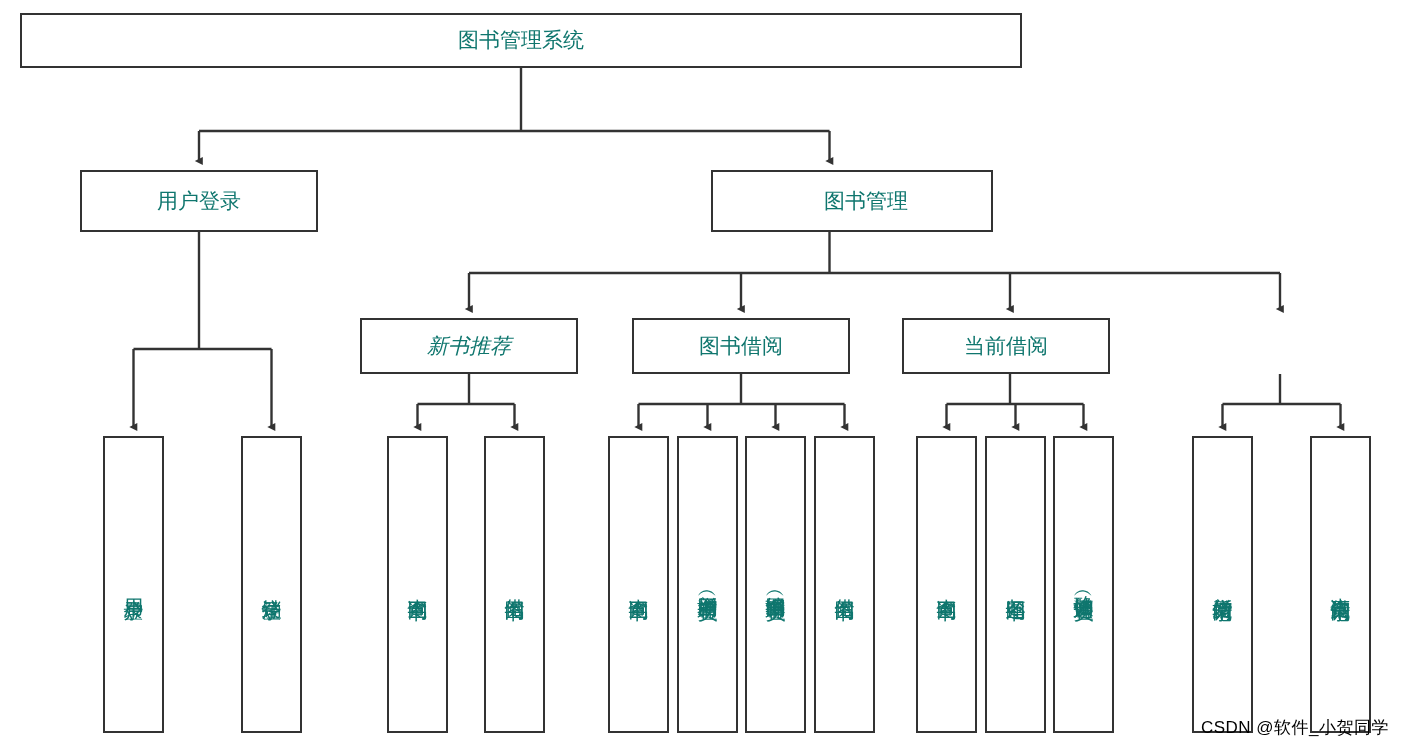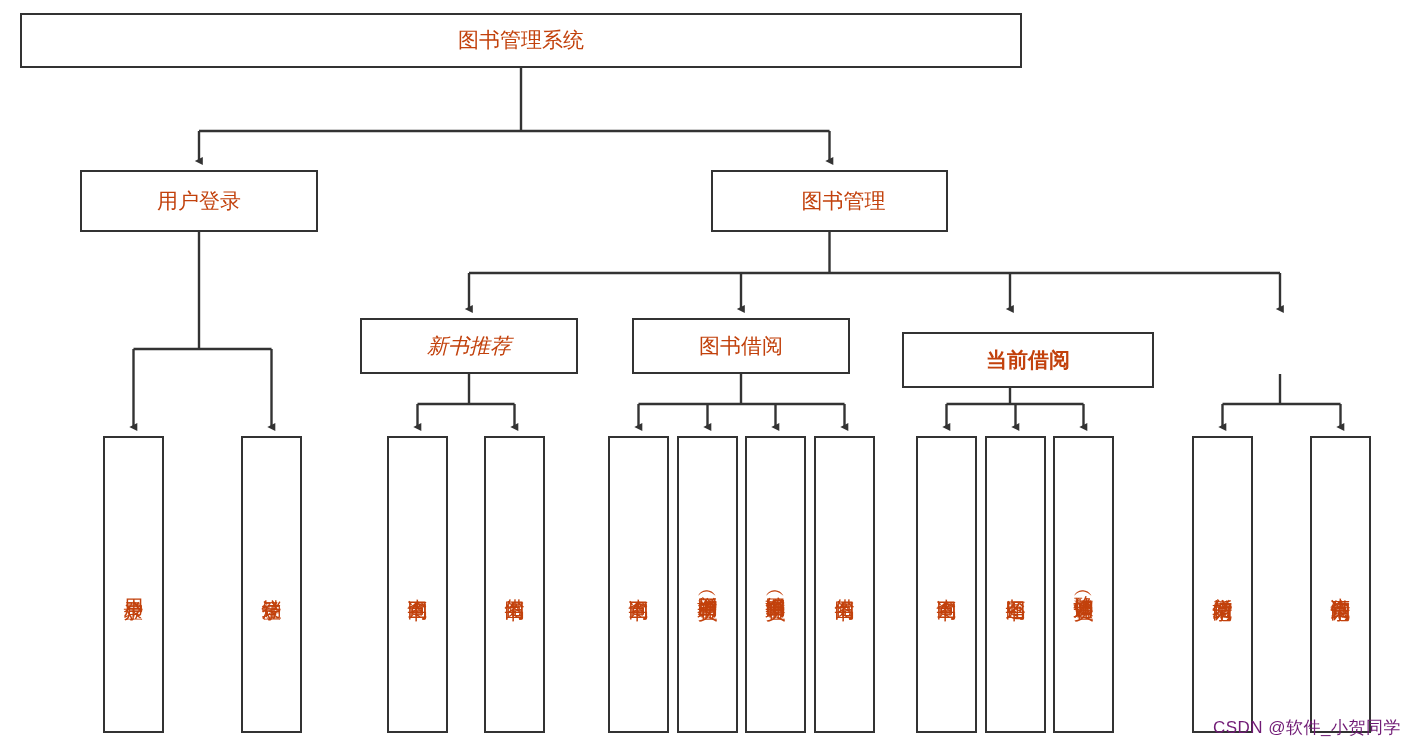--- a/index.html
+++ b/index.html
@@ -22,45 +22,45 @@
     left: 0;
     top: 0;
     width: 1405px;
     height: 747px;
   }
   .node {
     position: absolute;
     box-sizing: border-box;
     border: 2px solid #333333;
     background: #ffffff;
-    color: #c2410c;
+    color: #0f766e;
     display: flex;
     align-items: center;
     justify-content: center;
     text-align: center;
     line-height: 1.25;
   }
   .node.horiz {
     font-size: 21px;
   }
   .node.vert {
     writing-mode: vertical-rl;
     text-orientation: upright;
     font-size: 20px;
     letter-spacing: 1px;
     align-items: center;
     justify-content: center;
     padding: 6px 0;
   }
   #watermark {
     position: absolute;
-    right: 4px;
+    right: 16px;
     bottom: 8px;
     font-size: 17px;
-    color: #701a75;
+    color: #000000;
     letter-spacing: 0.5px;
     white-space: nowrap;
     pointer-events: none;
   }
 </style>
 </head>
 <body>
 
 <div id="canvas">
 
@@ -103,25 +103,25 @@
         <path d="M1280,374 L1280,404" stroke="#333333" stroke-width="2.4" fill="none"></path>
         <path d="M1222.5,404 L1340.5,404" stroke="#333333" stroke-width="2.4" fill="none"></path>
         <path d="M1222.5,404 L1222.5,427" stroke="#333333" stroke-width="2.4" fill="none" marker-end="url(#arrowhead)"></path>
         <path d="M1340.5,404 L1340.5,427" stroke="#333333" stroke-width="2.4" fill="none" marker-end="url(#arrowhead)"></path>
       </g>
   </svg>
 
   <div class="node horiz" style="left: 20px; top: 13px; width: 1002px; height: 55px;">图书管理系统</div>
 
   <div class="node horiz" style="left: 80px; top: 170px; width: 238px; height: 62px;">用户登录</div>
-  <div class="node horiz" style="left: 711px; top: 170px; width: 237px; height: 62px; padding-left: 28px;">图书管理</div>
+  <div class="node horiz" style="left: 711px; top: 170px; width: 282px; height: 62px; padding-left: 28px;">图书管理</div>
 
   <div class="node horiz" style="left: 360px; top: 318px; width: 218px; height: 56px; font-style: italic;">新书推荐</div>
   <div class="node horiz" style="left: 632px; top: 318px; width: 218px; height: 56px;">图书借阅</div>
-  <div class="node horiz" style="left: 902px; top: 332px; width: 252px; height: 56px; font-weight: bold;">当前借阅</div>
+  <div class="node horiz" style="left: 902px; top: 318px; width: 208px; height: 56px;">当前借阅</div>
 
   <div class="node vert" style="left: 103px; top: 436px; width: 61px; height: 297px;">用户登录</div>
   <div class="node vert" style="left: 241px; top: 436px; width: 61px; height: 297px;">注销登录</div>
   <div class="node vert" style="left: 387px; top: 436px; width: 61px; height: 297px;">查询图书</div>
   <div class="node vert" style="left: 484px; top: 436px; width: 61px; height: 297px;">借阅图书</div>
   <div class="node vert" style="left: 608px; top: 436px; width: 61px; height: 297px;">查询图书</div>
   <div class="node vert" style="left: 677px; top: 436px; width: 61px; height: 297px;">新增图书（管理员）</div>
   <div class="node vert" style="left: 745px; top: 436px; width: 61px; height: 297px;">编辑图书（管理员）</div>
   <div class="node vert" style="left: 814px; top: 436px; width: 61px; height: 297px;">借阅图书</div>
   <div class="node vert" style="left: 916px; top: 436px; width: 61px; height: 297px;">查询图书</div>

